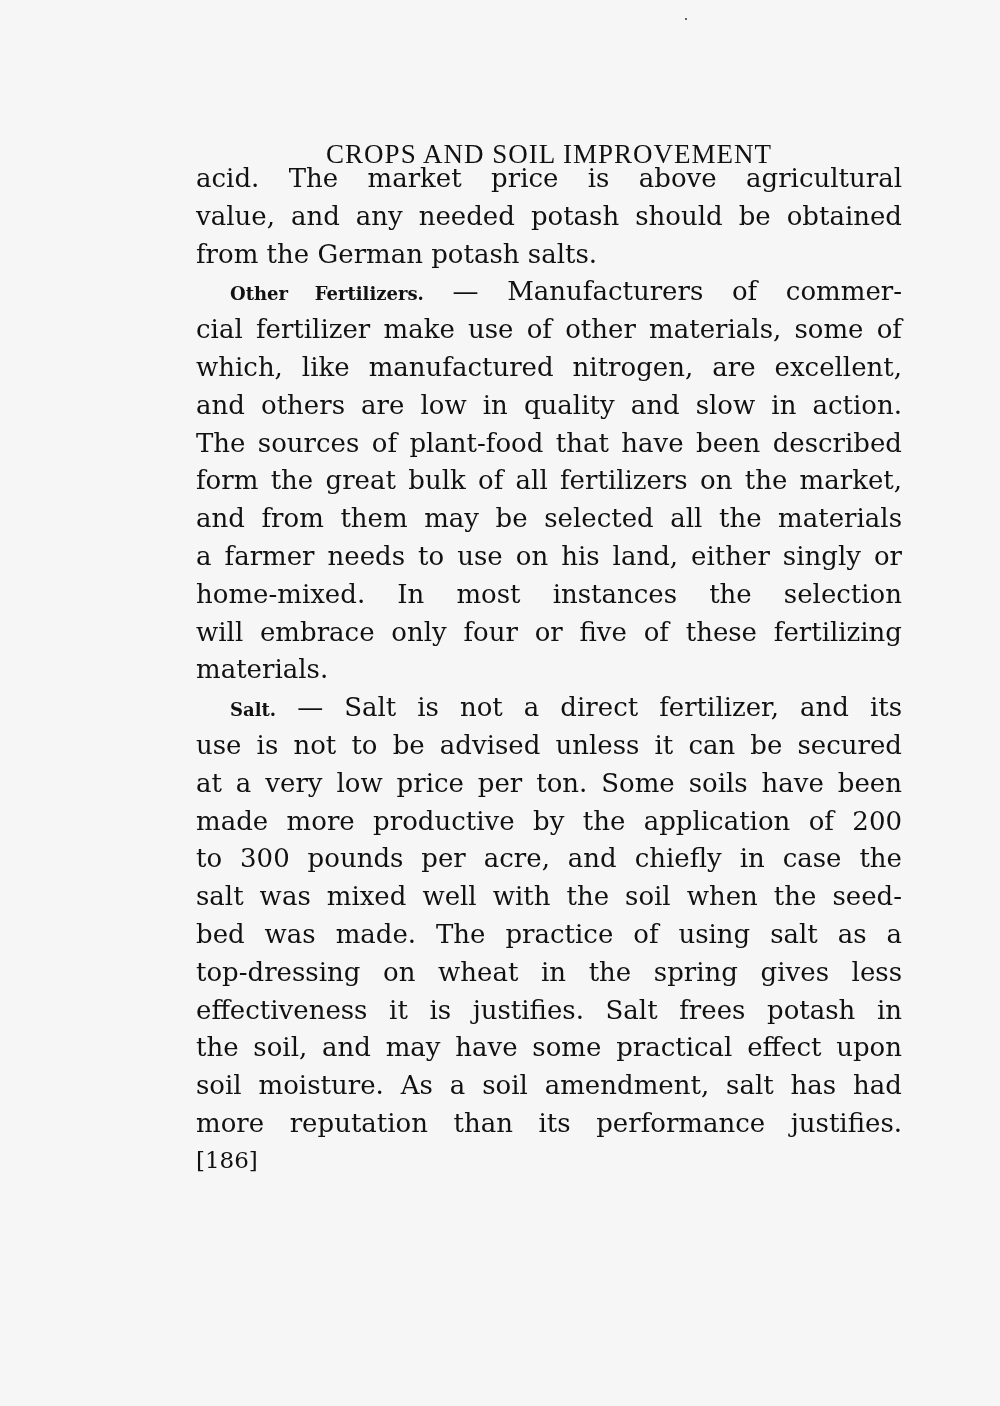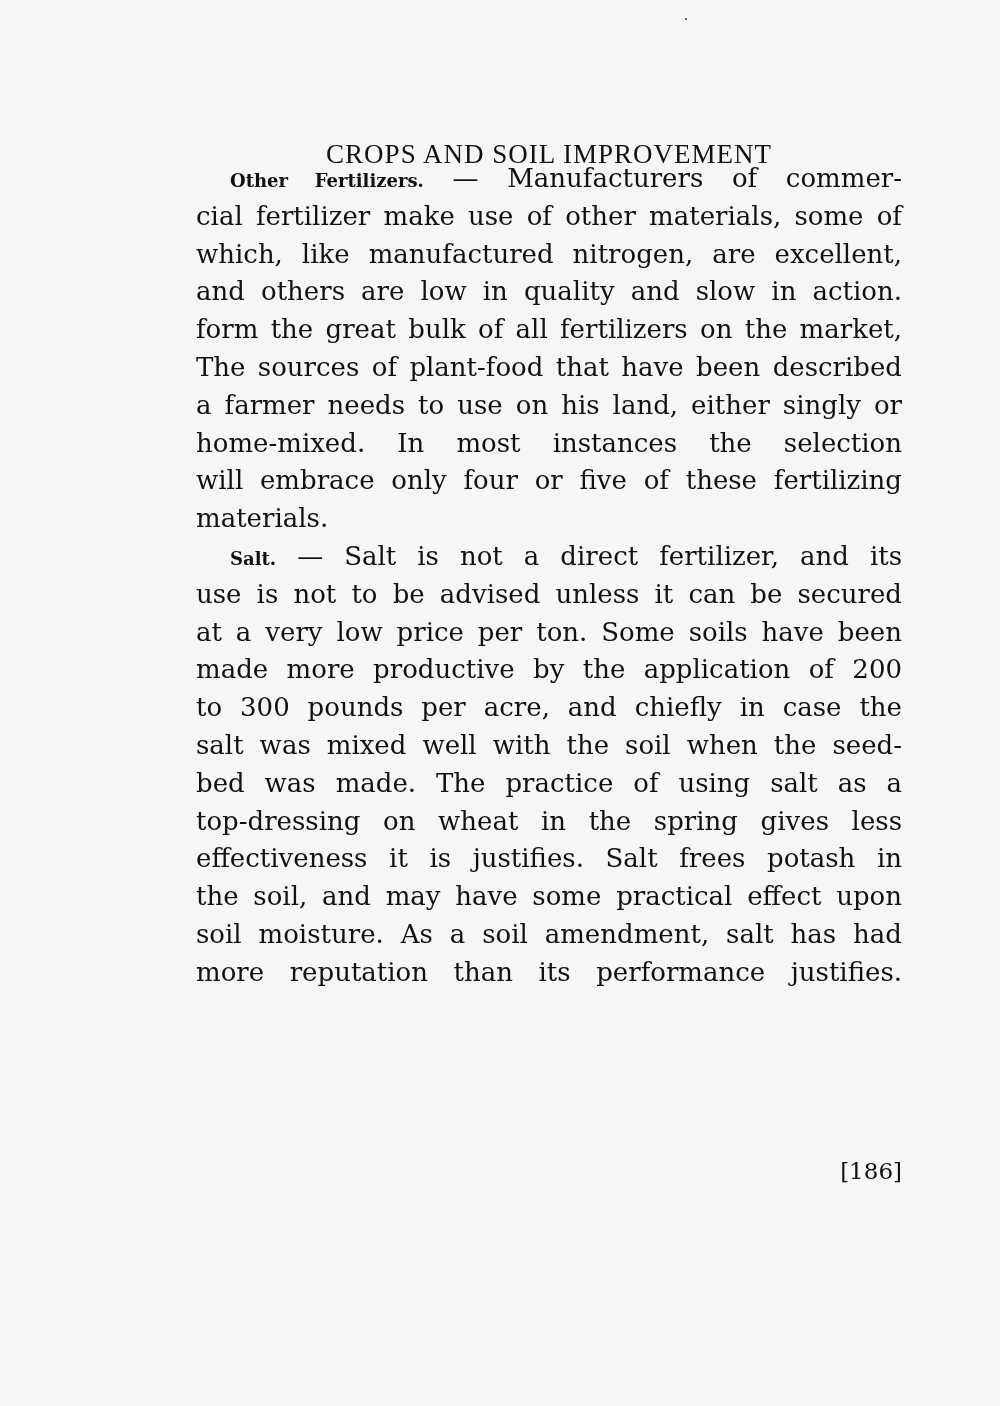--- a/index.html
+++ b/index.html
@@ -53,50 +53,55 @@
     .runin {
       font-weight: bold;
       font-family: "DejaVu Serif", serif;
       font-size: 18px;
     }
     .page-number {
       position: absolute;
       top: 1145px;
       left: 196px;
       width: 706px;
-      text-align: right;
+      text-align: left;
       font-size: 23px;
       line-height: 30px;
       font-family: "DejaVu Serif", serif;
-      margin-top: 11px;
     }
     .speck {
       position: absolute;
       width: 2px;
       height: 2px;
       background: #666;
     }
   </style>
 </head>
 <body>
 
 <div class="speck" style="top:18px; left:685px;"></div>
 
 <div class="page-header">CROPS AND SOIL IMPROVEMENT</div>
 
 <div class="body-text">
 
+  <div>
+    <span class="line">acid. The market price is above agricultural</span>
+    <span class="line">value, and any needed potash should be obtained</span>
+    <span class="line last">from the German potash salts.</span>
+  </div>
 
   <div>
     <span class="line indent"><span class="runin">Other Fertilizers.</span><span> — Manufacturers of commer-</span></span>
     <span class="line">cial fertilizer make use of other materials, some of</span>
     <span class="line">which, like manufactured nitrogen, are excellent,</span>
     <span class="line">and others are low in quality and slow in action.</span>
+    <span class="line">The sources of plant-food that have been described</span>
     <span class="line">form the great bulk of all fertilizers on the market,</span>
-    <span class="line">The sources of plant-food that have been described</span>
+    <span class="line">and from them may be selected all the materials</span>
     <span class="line">a farmer needs to use on his land, either singly or</span>
     <span class="line">home-mixed. In most instances the selection</span>
     <span class="line">will embrace only four or five of these fertilizing</span>
     <span class="line last">materials.</span>
   </div>
 
   <div>
     <span class="line indent"><span class="runin">Salt.</span><span> — Salt is not a direct fertilizer, and its</span></span>
     <span class="line">use is not to be advised unless it can be secured</span>
     <span class="line">at a very low price per ton. Some soils have been</span>

